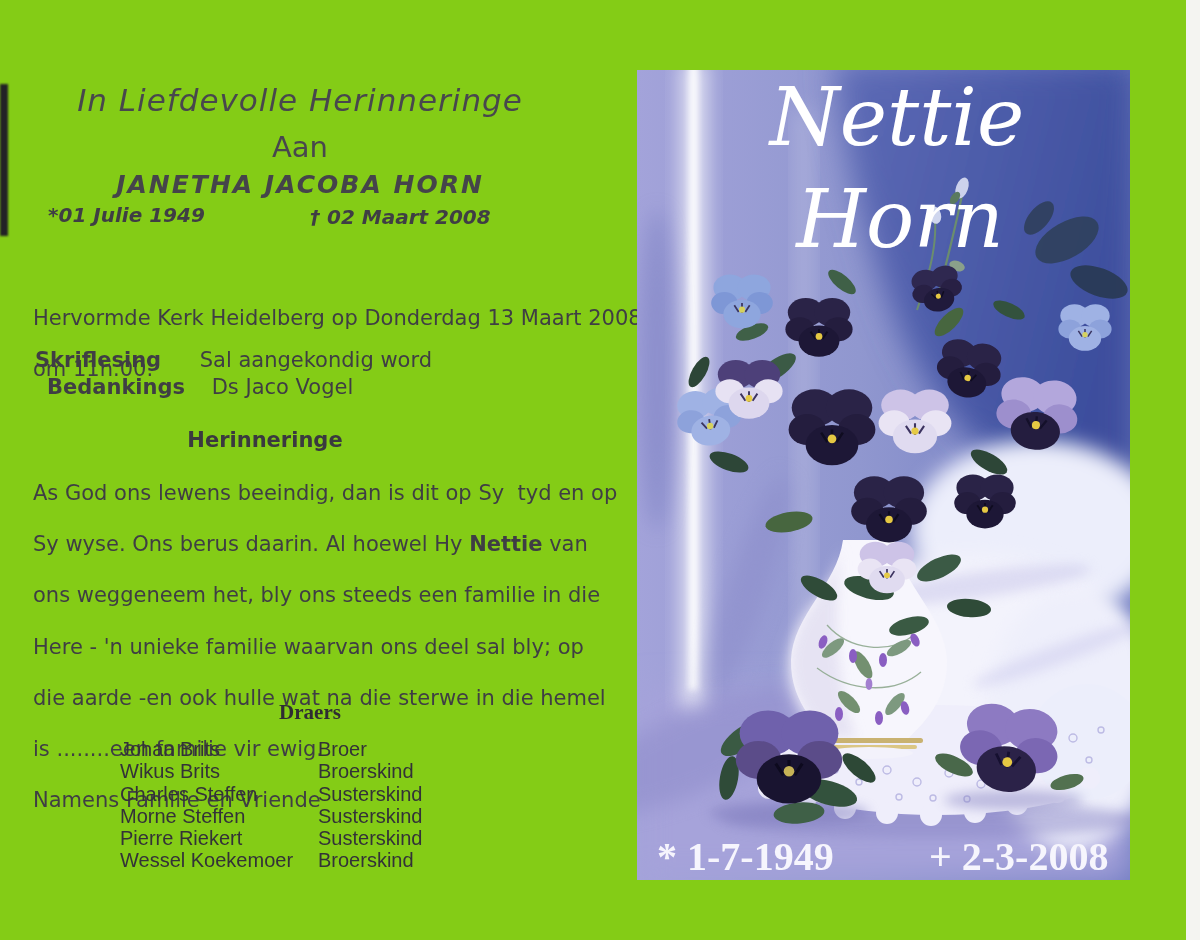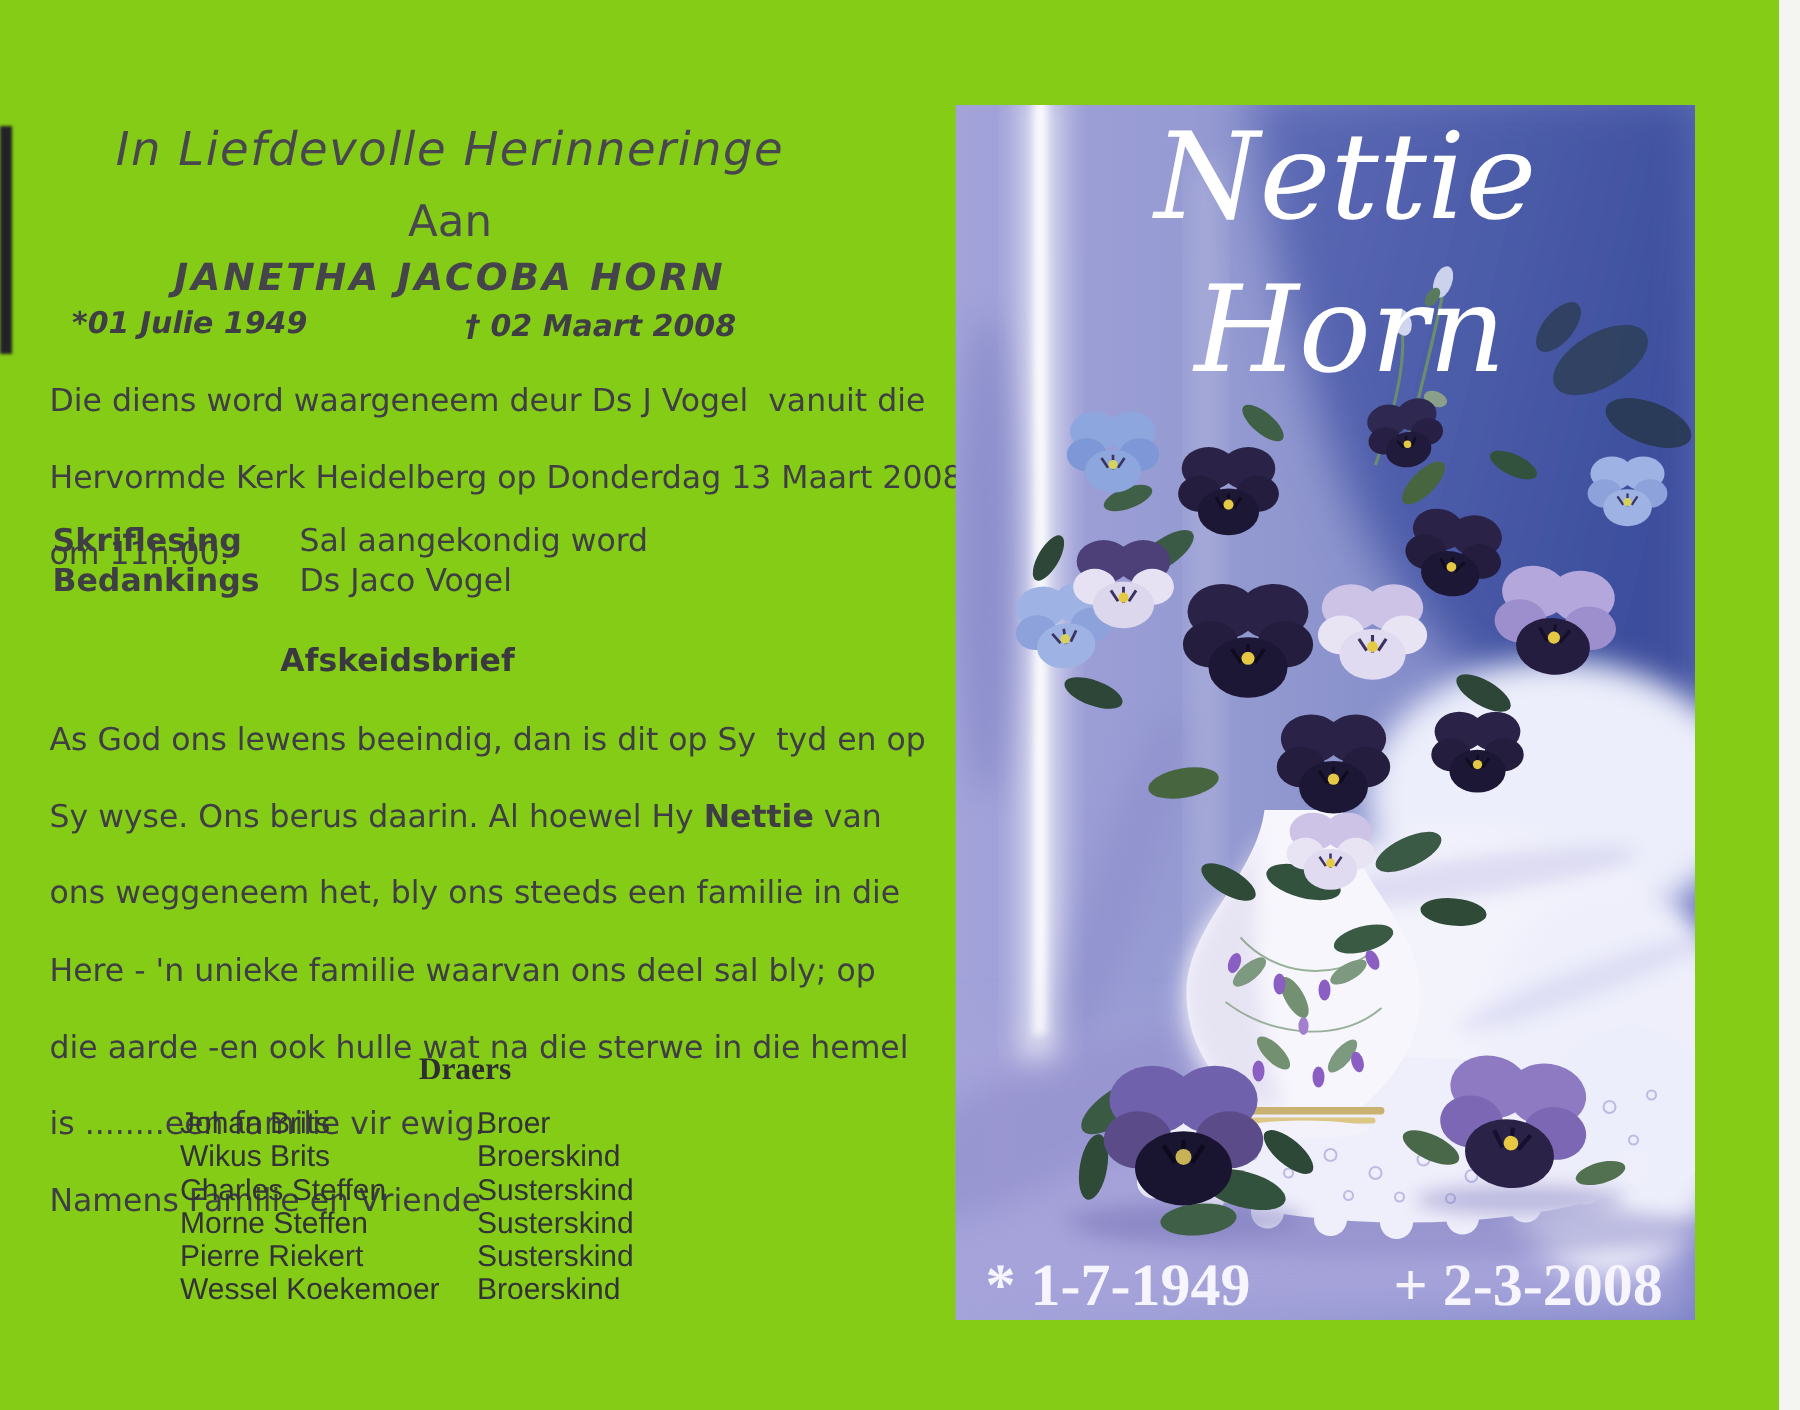--- a/index.html
+++ b/index.html
@@ -16,21 +16,21 @@
   .h-line2{position:absolute;left:40px;top:130px;width:520px;text-align:center;
     font-size:29px;color:#48474d;}
   .h-name{position:absolute;left:40px;top:170px;width:520px;text-align:center;
     font-style:italic;font-weight:bold;font-size:25px;letter-spacing:2px;color:#45444a;}
   .h-birth{position:absolute;left:48px;top:203px;font-style:italic;font-weight:bold;font-size:20px;}
   .h-death{position:absolute;left:310px;top:205px;font-style:italic;font-weight:bold;font-size:20px;}
   .service{position:absolute;left:33px;top:255px;font-size:21px;line-height:25.5px;white-space:pre;}
   .prog-row{position:absolute;left:35px;font-size:21px;}
   .prog-row .lbl{font-weight:bold;display:inline-block;width:158px;}
   .prog-row.r1{top:348px;}
-  .prog-row.r2{top:375px;}
+  .prog-row.r2{top:375px;margin-left:12px;}
   .subhead{position:absolute;left:0;top:428px;width:530px;text-align:center;
     font-weight:bold;font-size:21px;color:#3a393f;}
   .farewell{position:absolute;left:33px;top:481px;font-size:21px;line-height:25.6px;white-space:pre;}
   .farewell b{font-weight:bold;}
   .bearers-title{position:absolute;left:0;top:700px;width:528px;text-align:center;
     font-family:"Liberation Serif",serif;font-weight:bold;font-size:21px;color:#2e2d33;padding-left:46px;}
   .bearers-list{position:absolute;left:120px;top:738px;font-family:Liberation Sans, sans-serif;
     font-size:20px;line-height:22.3px;color:#333238;}
   .bearer-row .bn{display:inline-block;width:198px;}
   
@@ -45,34 +45,34 @@
   <div class="edge-left"></div>
   <div class="edge-right"></div>
 
   <div>
     <div class="h-line1">In Liefdevolle Herinneringe</div>
     <div class="h-line2">Aan</div>
     <div class="h-name">JANETHA JACOBA HORN</div>
     <div class="h-birth">*01 Julie 1949</div>
     <div class="h-death">† 02 Maart 2008</div>
 
-    <div class="service"><span>Die diens word waargeneem deur Ds J Vogel  vanuit die</span><br>
+    <div class="service"><br>
 <span>Hervormde Kerk Heidelberg op Donderdag 13 Maart 2008</span><br>
 <span>om 11h.00.</span></div>
 
     <div class="prog-row r1">
       <span class="lbl">Skriflesing</span>
       <span class="val">Sal aangekondig word</span>
     </div>
     <div class="prog-row r2">
       <span class="lbl">Bedankings</span>
       <span class="val">Ds Jaco Vogel</span>
     </div>
 
-    <div class="subhead">Afskeidsbrief</div>
+    <div class="subhead">Herinneringe</div>
 
     <div class="farewell"><span>As God ons lewens beeindig, dan is dit op Sy  tyd en op</span><br>
 <span><span>Sy wyse. Ons berus daarin. Al hoewel Hy </span><b>Nettie</b><span> van</span></span><br>
 <span>ons weggeneem het, bly ons steeds een familie in die</span><br>
 <span>Here - 'n unieke familie waarvan ons deel sal bly; op</span><br>
 <span>die aarde -en ook hulle wat na die sterwe in die hemel</span><br>
 <span>is ........een familie vir ewig.</span><br>
 <span>Namens Familie en Vriende</span></div>
 
     <div class="bearers-title">Draers</div>

